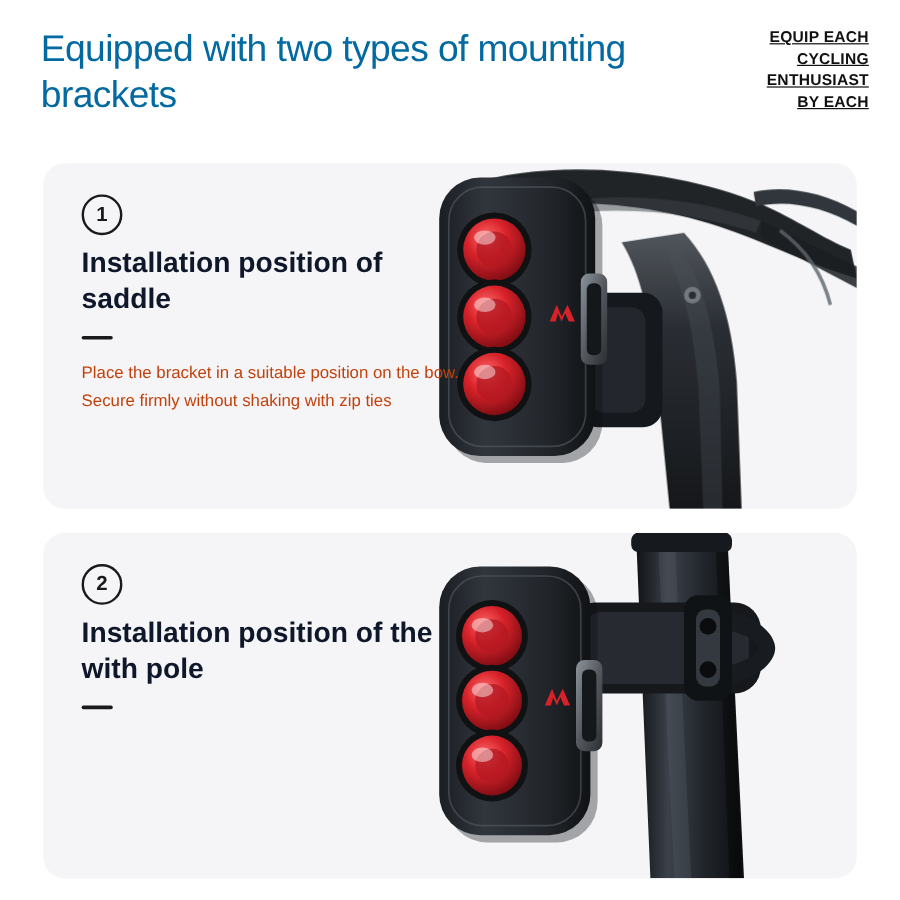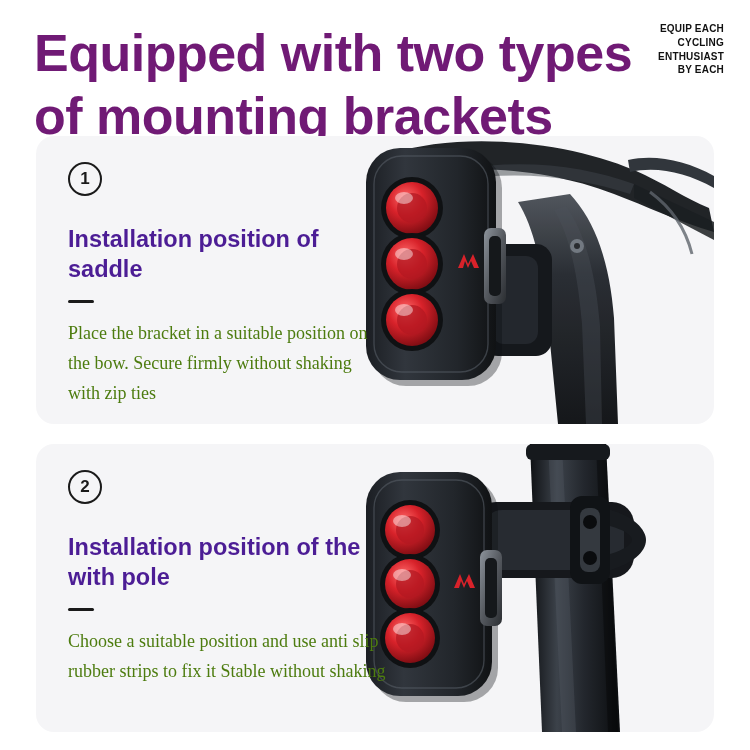--- a/index.html
+++ b/index.html
@@ -17,38 +17,39 @@
   }
 
   
   .header {
     position: relative;
     padding: 22px 28px 8px 34px;
     height: 104px;
     box-sizing: border-box;
   }
   .headline {
-    font-size: 52px;
-    font-weight: bold;
+    font-size: 31px;
+    font-weight: normal;
     line-height: 1.22;
     letter-spacing: -0.5px;
-    color: #701a75;
+    color: #0369a1;
     max-width: 600px;
     margin: 0;
   }
   .eyebrow {
     position: absolute;
     right: 26px;
     top: 22px;
     text-align: right;
-    font-size: 10px;
+    font-size: 13px;
     font-weight: bold;
     line-height: 1.38;
     letter-spacing: 0.2px;
     color: #111111;
+    text-decoration: underline;
   }
 
   
   .card {
     position: absolute;
     left: 36px;
     width: 678px;
     background: #f5f5f7;
     border-radius: 18px;
     overflow: hidden;
@@ -72,43 +73,42 @@
     display: flex;
     align-items: center;
     justify-content: center;
     font-size: 17px;
     font-weight: bold;
     color: #1a1a1a;
     box-sizing: border-box;
   }
 
   .card-title {
-    margin-top: 28px;
+    margin-top: 8px;
     font-size: 23.5px;
     font-weight: bold;
     line-height: 1.28;
-    color: #4c1d95;
+    color: #0f172a;
     max-width: 300px;
   }
 
   .rule {
     margin-top: 16px;
     width: 26px;
     height: 3px;
     background: #1a1a1a;
     border-radius: 2px;
   }
 
   .card-body {
     margin-top: 16px;
-    font-size: 18px;
+    font-size: 14px;
     line-height: 1.66;
-    color: #4d7c0f;
+    color: #c2410c;
     max-width: 320px;
-    font-family: Liberation Serif, serif;
   }
 
   
   .art {
     position: absolute;
     top: 0;
     right: 0;
     bottom: 0;
     width: 380px;
     z-index: 1;
@@ -292,15 +292,14 @@
         <rect x="146" y="106" width="22" height="76" rx="7" fill="url(#metalGrad2)"></rect>
         <rect x="151" y="114" width="12" height="60" rx="5" fill="#15181b"></rect>
       </g>
     </svg>
   </div>
 
   <div class="card-text">
     <div class="step-number">2</div>
     <div class="card-title">Installation position of the with pole</div>
     <div class="rule"></div>
-    <div class="card-body">Choose a suitable position and use anti slip rubber strips to fix it Stable without shaking</div>
   </div>
 </div>
 
 </body></html>

